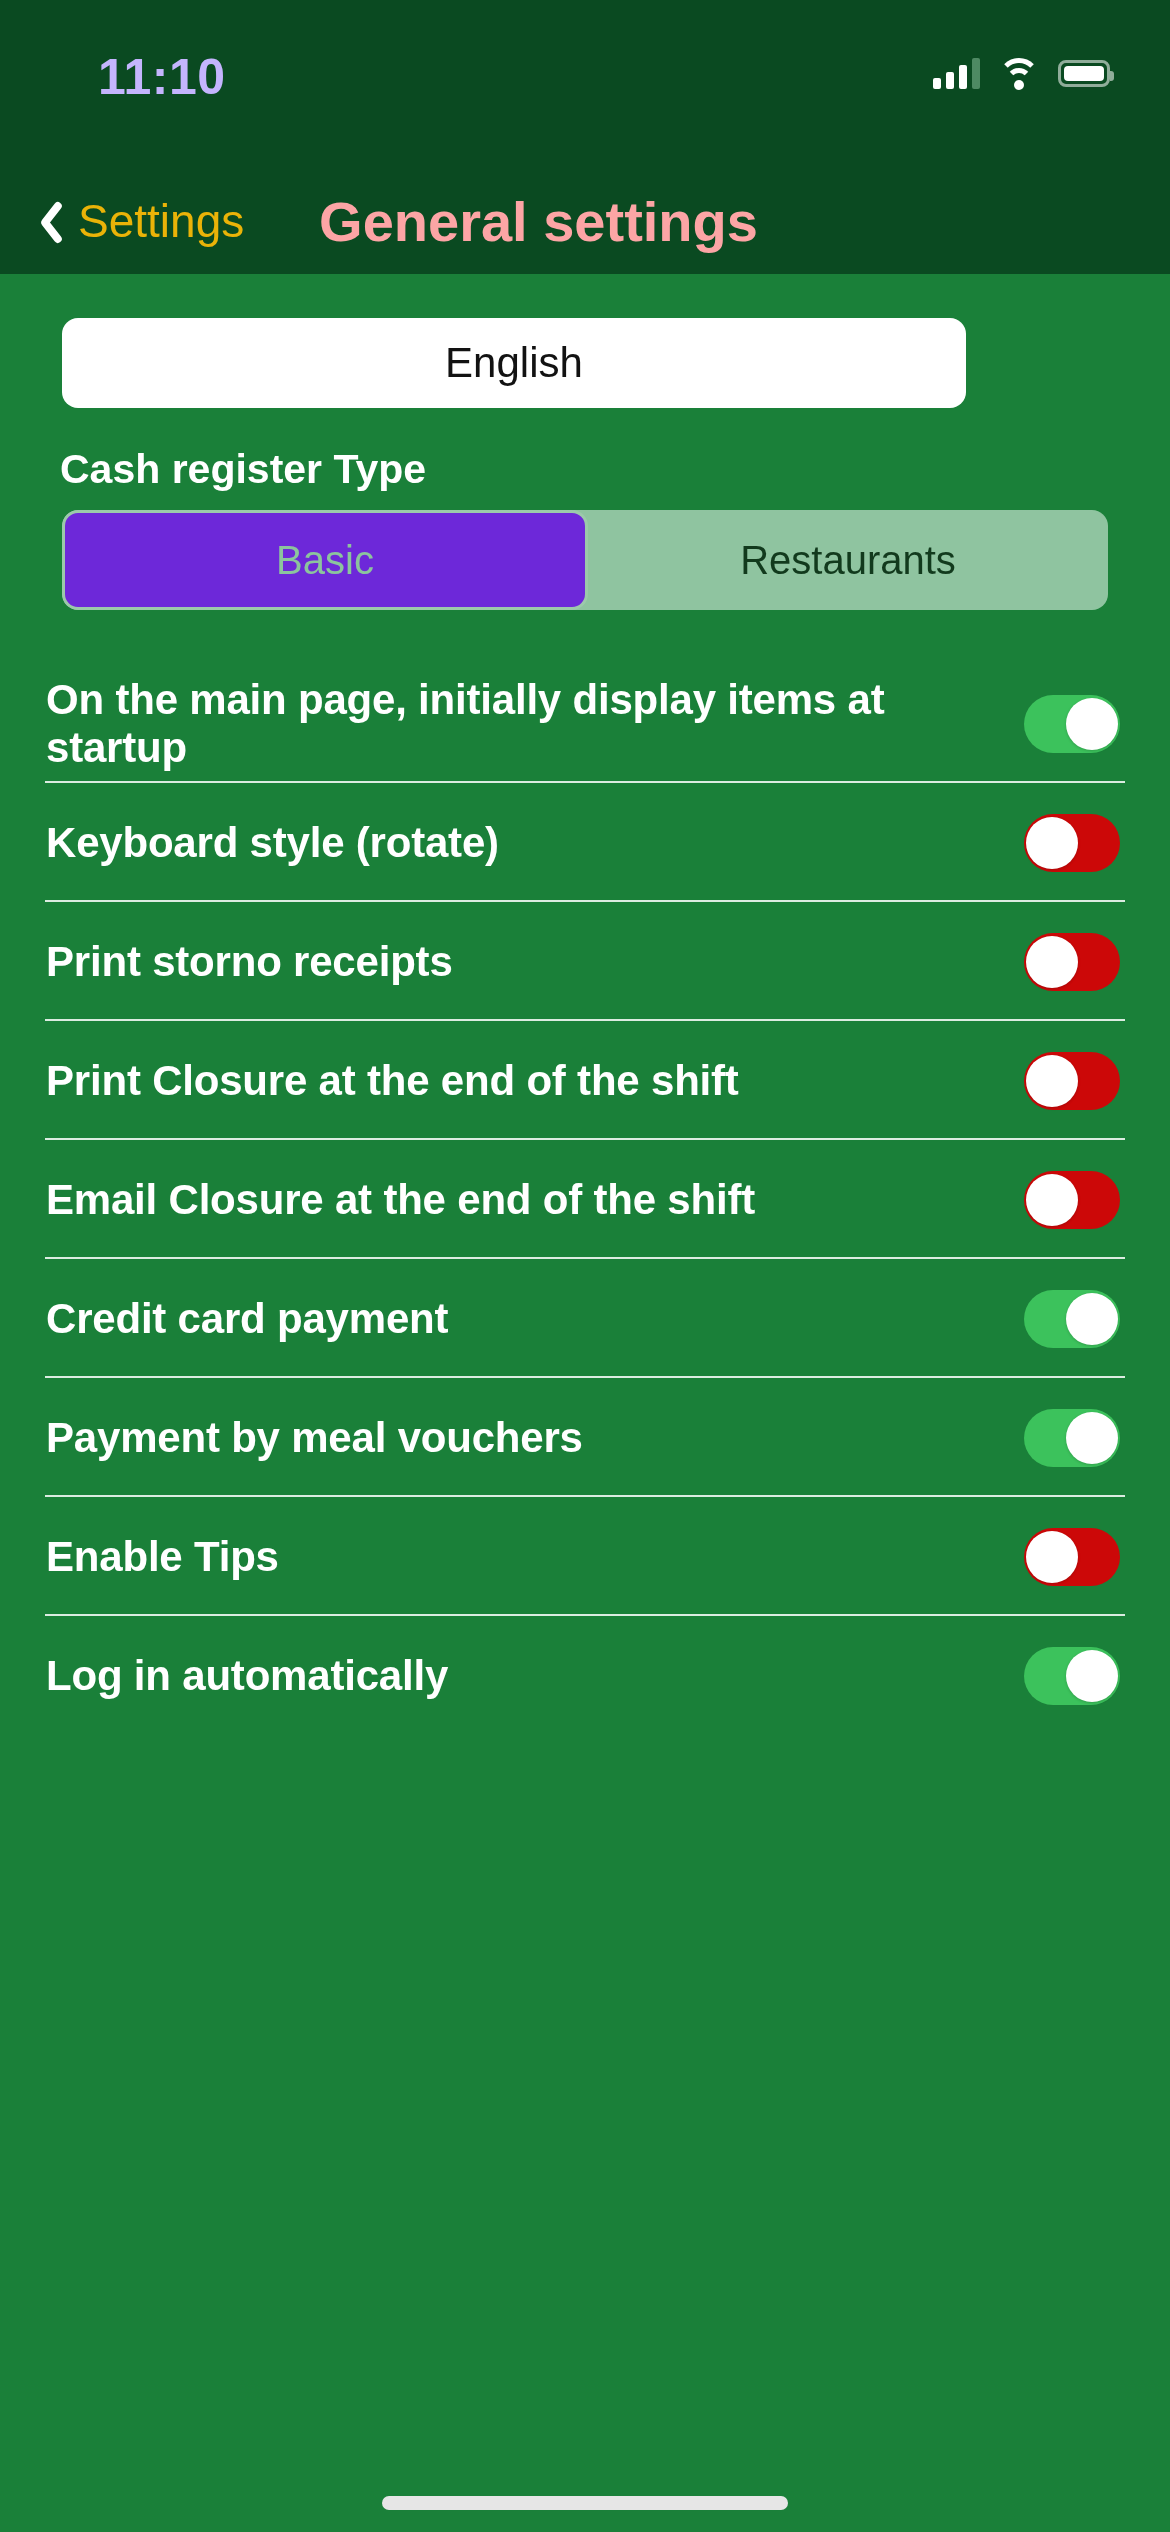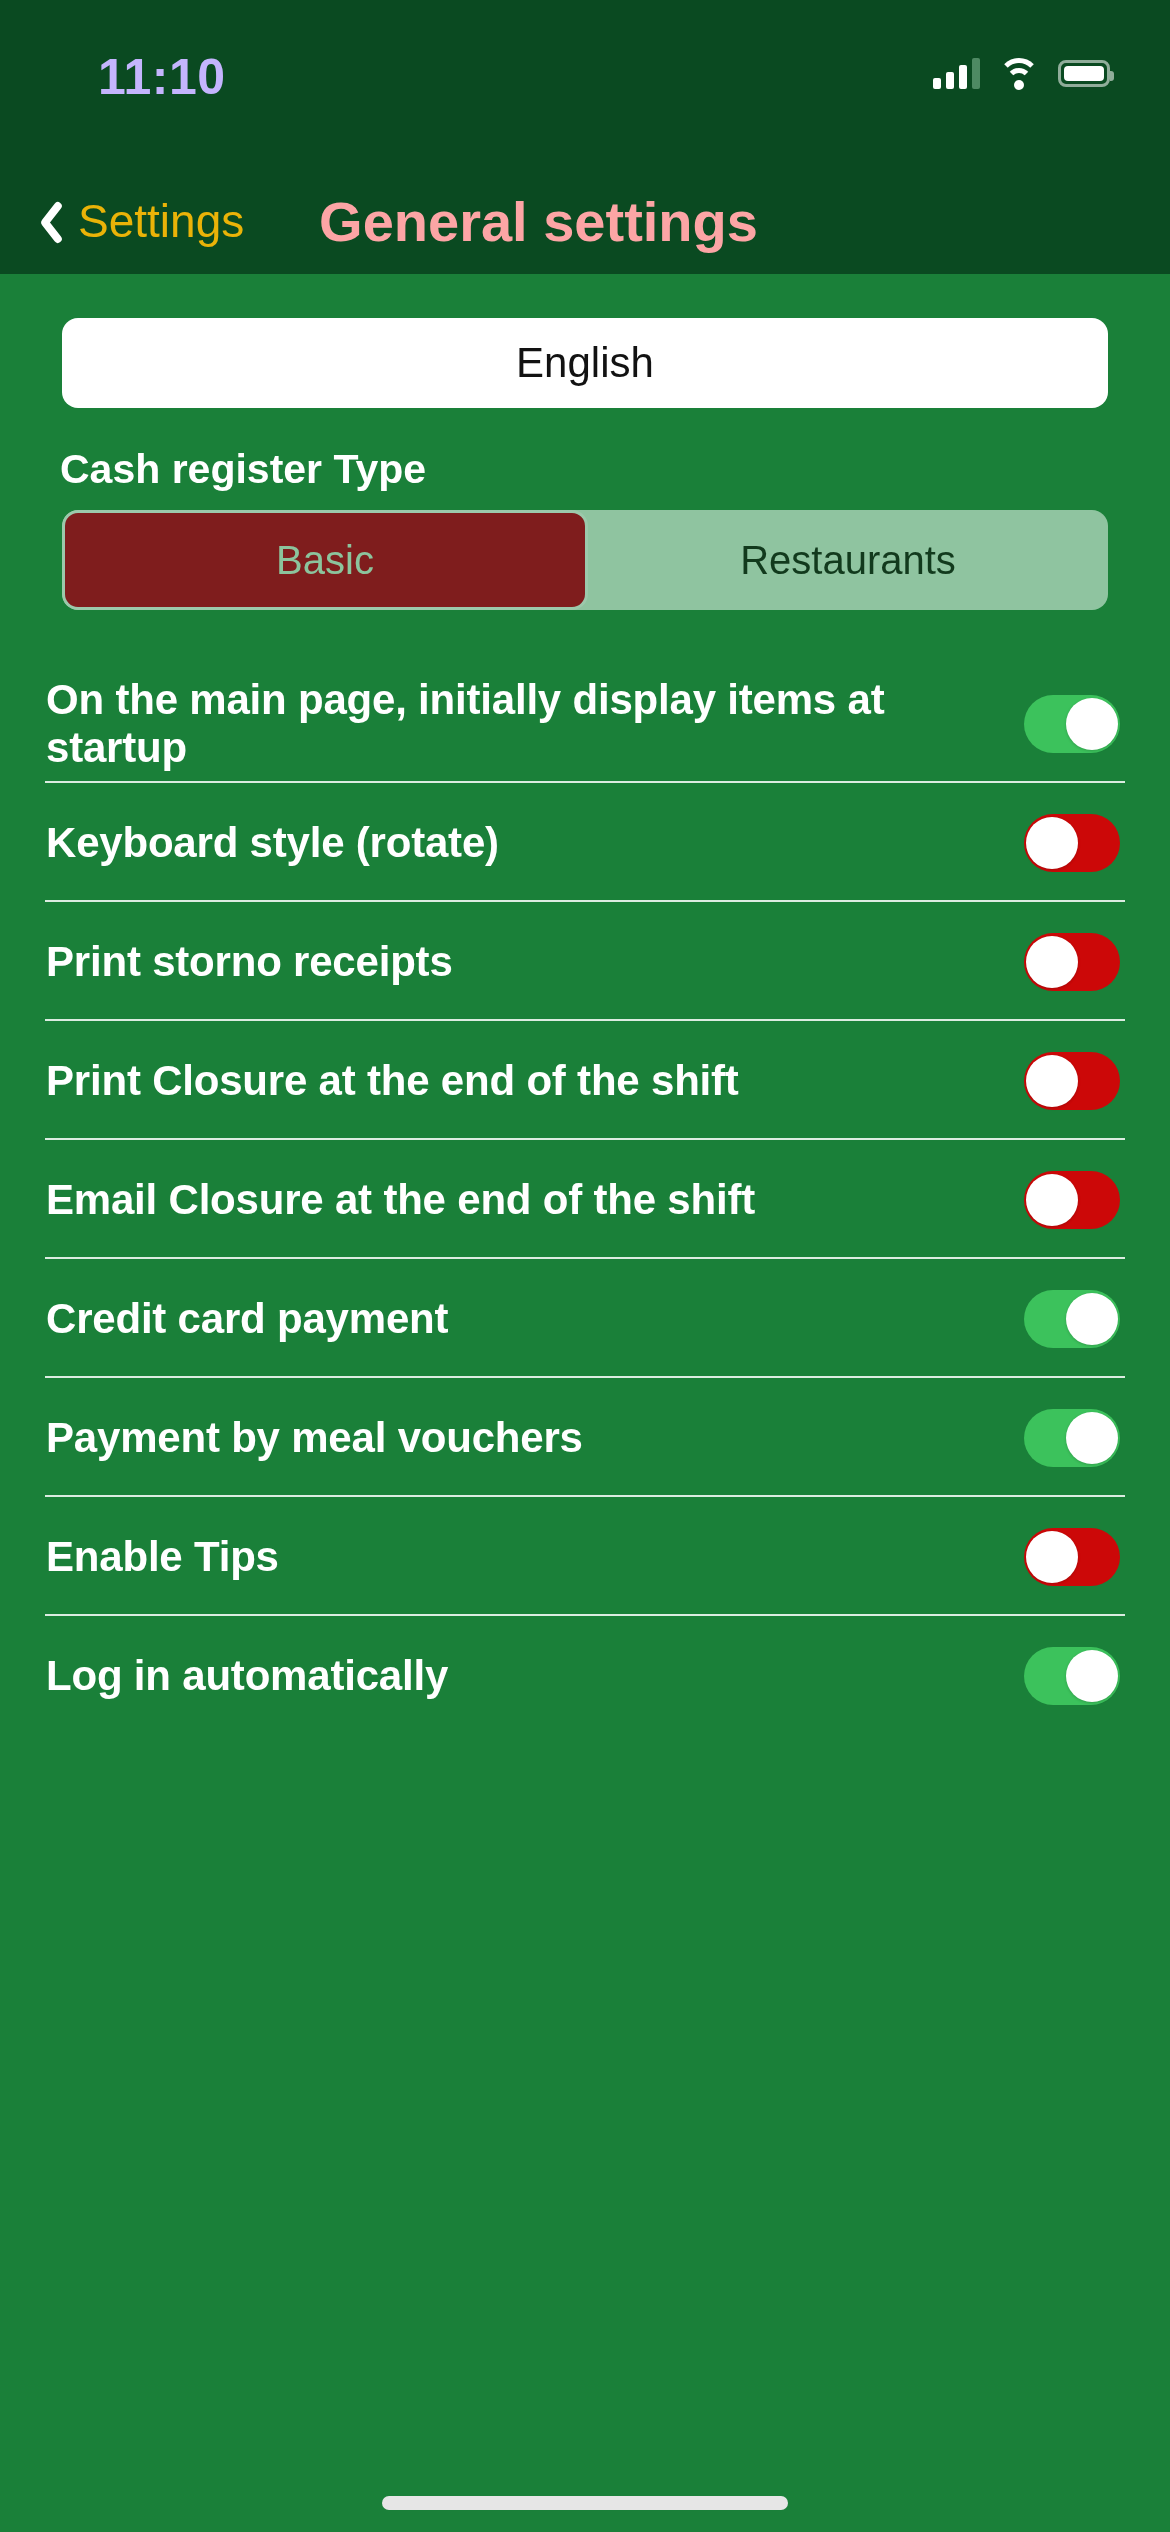--- a/index.html
+++ b/index.html
@@ -84,42 +84,42 @@
     position:absolute; left:0; top:0; width:1017px; height:106px;
     display:flex; align-items:center; justify-content:center;
     font-size:56px; font-weight:700; color:#fca5a5;
     padding-left:60px; pointer-events:none;
   }
 
   
   .content { position:absolute; left:0; top:274px; width:1170px; }
 
   .lang-btn {
-    position:absolute; left:62px; top:44px; width:1046px; height:90px;
+    position:absolute; left:62px; top:44px; width:904px; height:90px;
     background:#ffffff; border-radius:16px;
     display:flex; align-items:center; justify-content:center;
     font-size:42px; color:#121212; cursor:pointer;
   }
 
   .section-label {
     position:absolute; left:60px; top:172px;
     font-size:41px; font-weight:700; color:#ffffff;
   }
 
   .seg {
     position:absolute; left:62px; top:236px; width:1046px; height:100px;
     background:#8fc4a0; border-radius:16px;
     display:flex; overflow:hidden;
   }
   .seg-item {
     flex:1; display:flex; align-items:center; justify-content:center;
     font-size:40px; color:#123a1d; cursor:pointer; height:100%;
   }
   .seg-item.selected {
-    background:#7f1d1d; color:#8cc49d;
+    background:#6d28d9; color:#8cc49d;
     border:3px solid #9cc9ab; border-radius:16px;
   }
 
   
   .rows { position:absolute; left:0; top:390px; width:1170px; }
   .row {
     position:relative; width:1170px; height:119px;
     display:flex; align-items:center;
   }
   .row-label {

